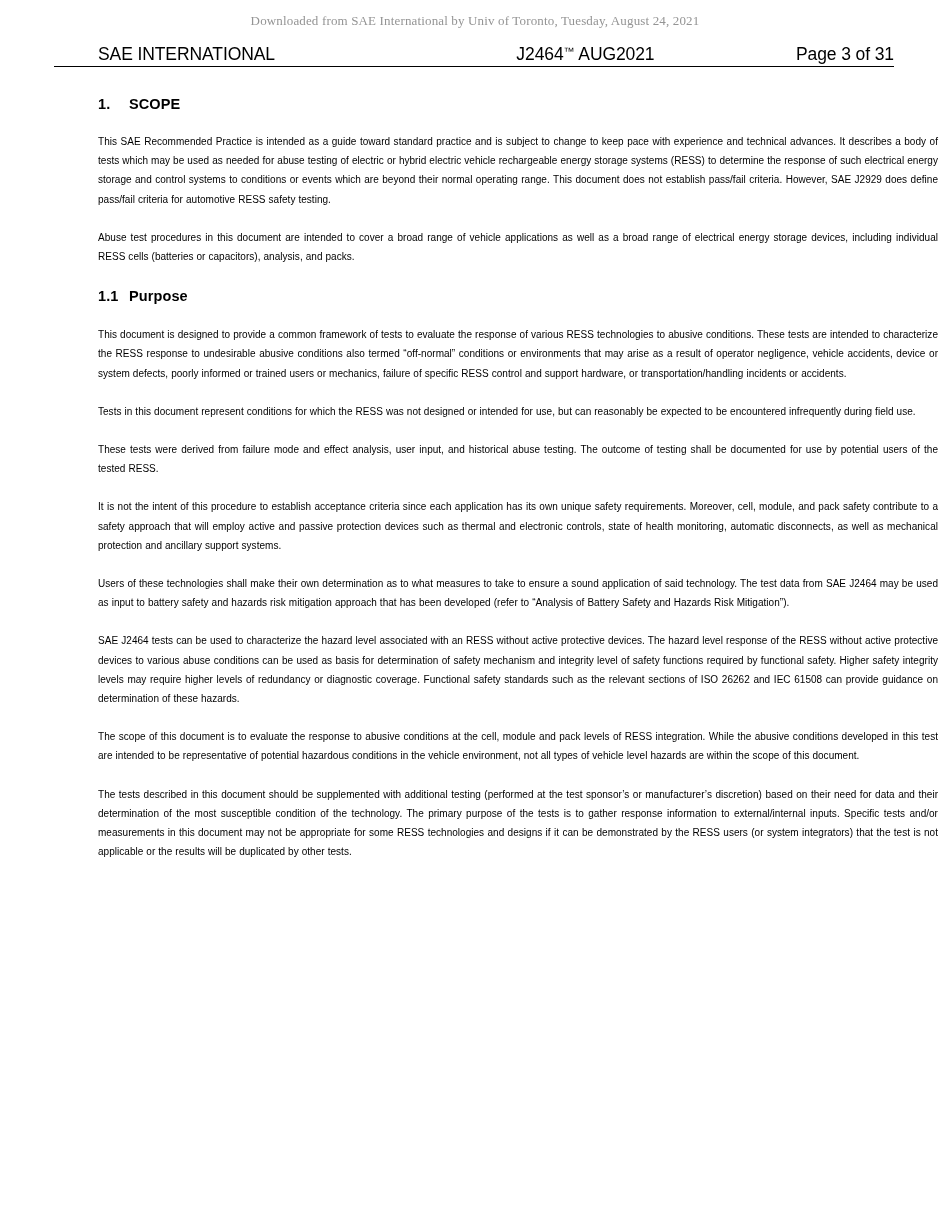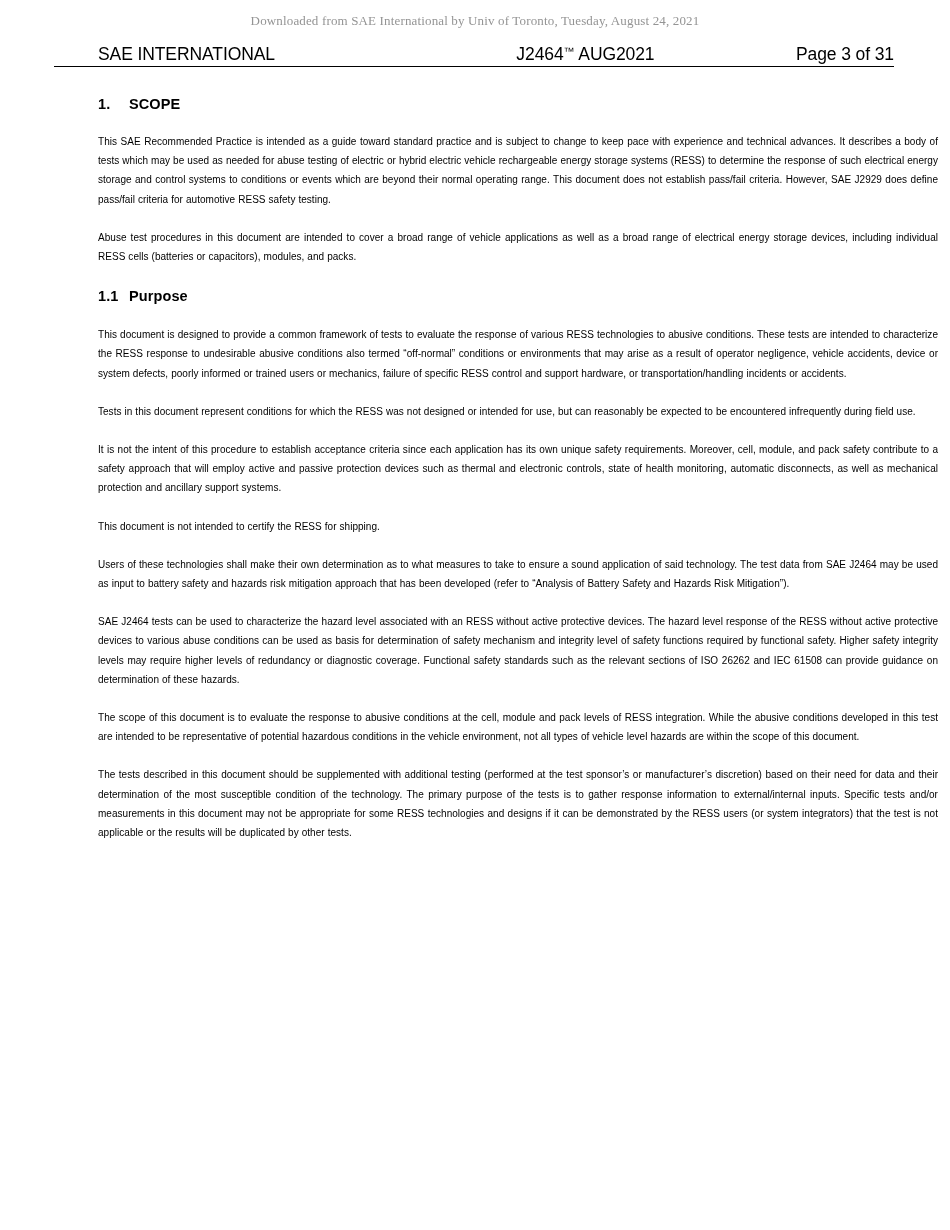--- a/index.html
+++ b/index.html
@@ -114,29 +114,29 @@
   </div>
   <div class="header-rule"></div>
 
   <div class="content">
 
     <h1 class="heading">
       <span class="num">1.</span><span>SCOPE</span>
     </h1>
 
     <p class="para">This SAE Recommended Practice is intended as a guide toward standard practice and is subject to change to keep pace with experience and technical advances. It describes a body of tests which may be used as needed for abuse testing of electric or hybrid electric vehicle rechargeable energy storage systems (RESS) to determine the response of such electrical energy storage and control systems to conditions or events which are beyond their normal operating range. This document does not establish pass/fail criteria. However, SAE J2929 does define pass/fail criteria for automotive RESS safety testing.</p>
-    <p class="para">Abuse test procedures in this document are intended to cover a broad range of vehicle applications as well as a broad range of electrical energy storage devices, including individual RESS cells (batteries or capacitors), modules, and packs.</p>
+    <p class="para">Abuse test procedures in this document are intended to cover a broad range of vehicle applications as well as a broad range of electrical energy storage devices, including individual RESS cells (batteries or capacitors), analysis, and packs.</p>
 
     <h2 class="heading sub">
       <span class="num">1.1</span><span>Purpose</span>
     </h2>
 
     <p class="para">This document is designed to provide a common framework of tests to evaluate the response of various RESS technologies to abusive conditions. These tests are intended to characterize the RESS response to undesirable abusive conditions also termed “off-normal” conditions or environments that may arise as a result of operator negligence, vehicle accidents, device or system defects, poorly informed or trained users or mechanics, failure of specific RESS control and support hardware, or transportation/handling incidents or accidents.</p>
     <p class="para">Tests in this document represent conditions for which the RESS was not designed or intended for use, but can reasonably be expected to be encountered infrequently during field use.</p>
+    <p class="para">These tests were derived from failure mode and effect analysis, user input, and historical abuse testing. The outcome of testing shall be documented for use by potential users of the tested RESS.</p>
     <p class="para">It is not the intent of this procedure to establish acceptance criteria since each application has its own unique safety requirements. Moreover, cell, module, and pack safety contribute to a safety approach that will employ active and passive protection devices such as thermal and electronic controls, state of health monitoring, automatic disconnects, as well as mechanical protection and ancillary support systems.</p>
-    <p class="para">This document is not intended to certify the RESS for shipping.</p>
     <p class="para">Users of these technologies shall make their own determination as to what measures to take to ensure a sound application of said technology. The test data from SAE J2464 may be used as input to battery safety and hazards risk mitigation approach that has been developed (refer to “Analysis of Battery Safety and Hazards Risk Mitigation”).</p>
     <p class="para">SAE J2464 tests can be used to characterize the hazard level associated with an RESS without active protective devices. The hazard level response of the RESS without active protective devices to various abuse conditions can be used as basis for determination of safety mechanism and integrity level of safety functions required by functional safety. Higher safety integrity levels may require higher levels of redundancy or diagnostic coverage. Functional safety standards such as the relevant sections of ISO 26262 and IEC 61508 can provide guidance on determination of these hazards.</p>
     <p class="para">The scope of this document is to evaluate the response to abusive conditions at the cell, module and pack levels of RESS integration. While the abusive conditions developed in this test are intended to be representative of potential hazardous conditions in the vehicle environment, not all types of vehicle level hazards are within the scope of this document.</p>
     <p class="para">The tests described in this document should be supplemented with additional testing (performed at the test sponsor’s or manufacturer’s discretion) based on their need for data and their determination of the most susceptible condition of the technology. The primary purpose of the tests is to gather response information to external/internal inputs. Specific tests and/or measurements in this document may not be appropriate for some RESS technologies and designs if it can be demonstrated by the RESS users (or system integrators) that the test is not applicable or the results will be duplicated by other tests.</p>
 
   </div>
 </div>
 
 </body></html>

